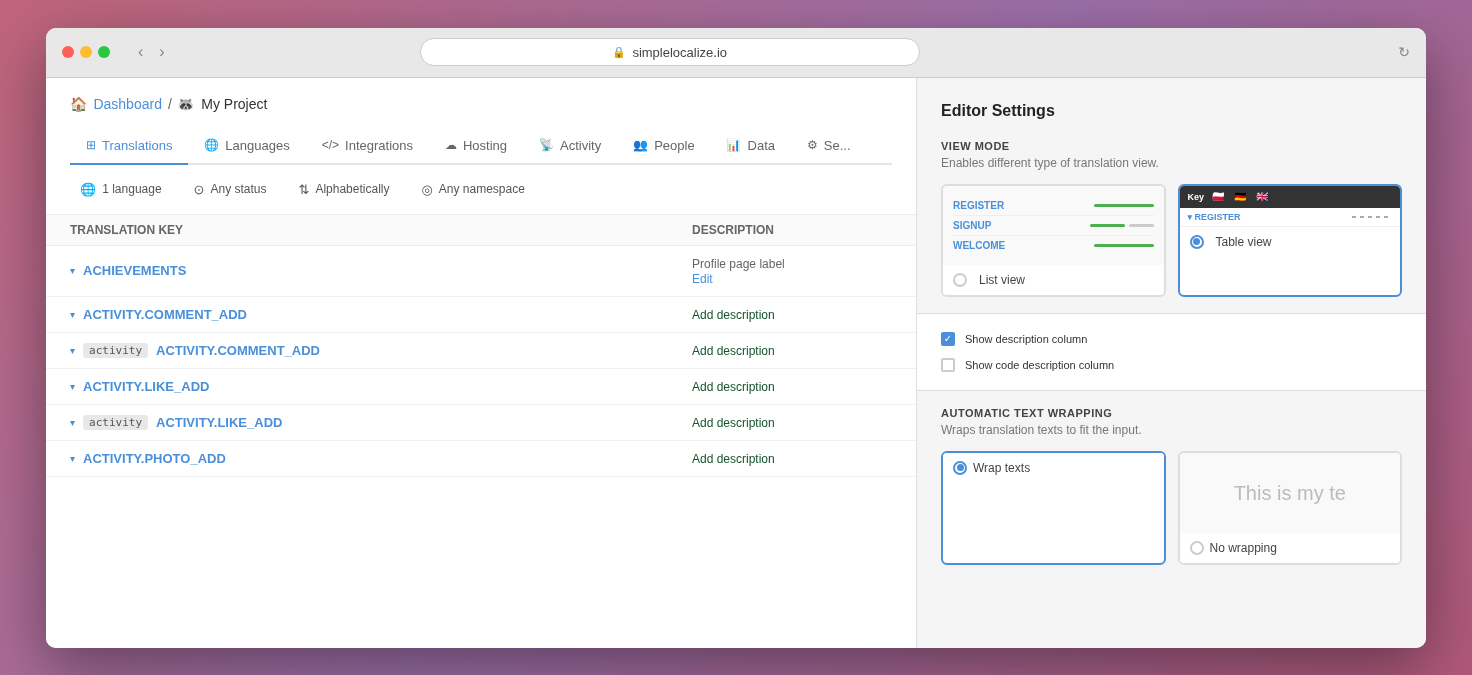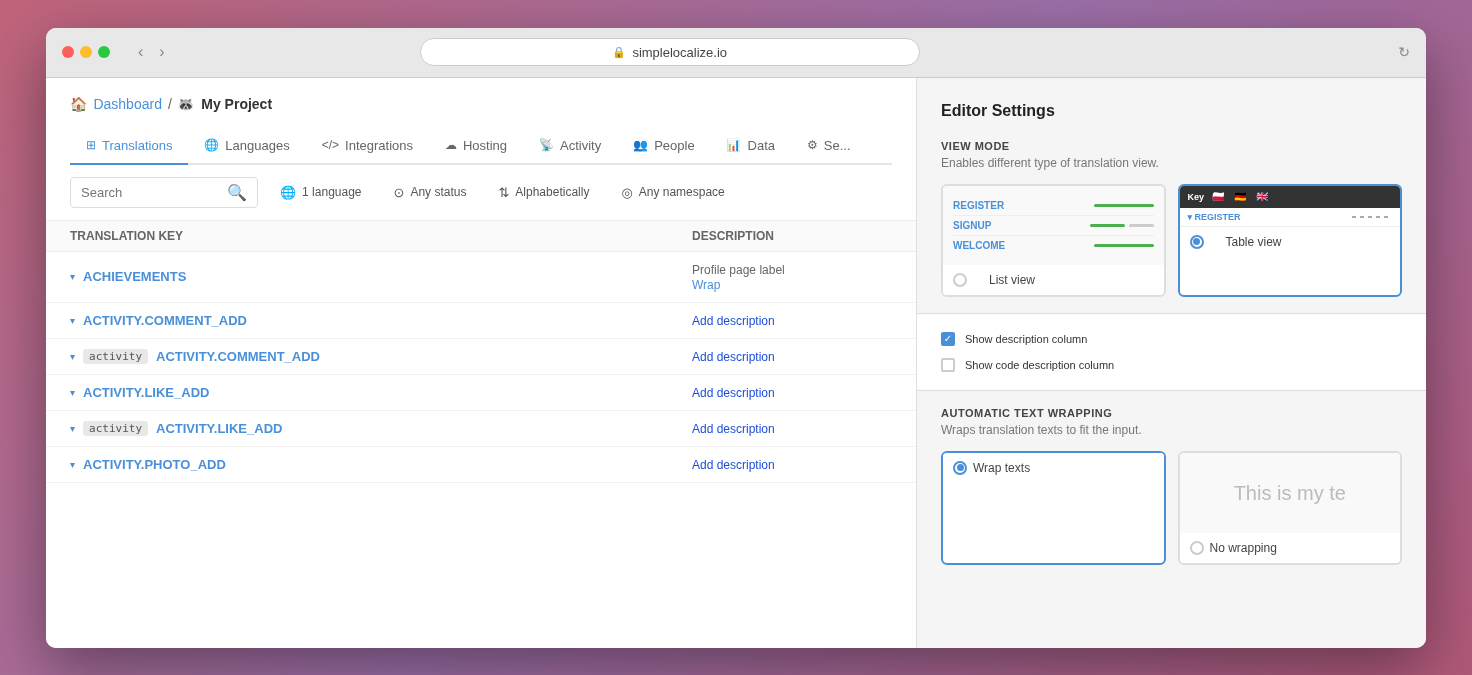--- a/index.html
+++ b/index.html
@@ -102,21 +102,21 @@
     }
     .breadcrumb {
       display: flex;
       align-items: center;
       gap: 6px;
       font-size: 14px;
       color: #4a90d9;
       margin-bottom: 16px;
     }
     .breadcrumb-separator { color: #666; }
-    .breadcrumb-current { font-weight: 700; color: #333; }
+    .breadcrumb-current { font-weight: 400; color: #333; }
     .nav-tabs {
       display: flex;
       gap: 0;
       border-bottom: 2px solid #e5e5e5;
     }
     .nav-tab {
       padding: 10px 16px;
       font-size: 13px;
       color: #666;
       cursor: pointer;
@@ -215,21 +215,21 @@
       font-size: 11px;
       color: #555;
       font-family: monospace;
     }
     .description-cell {
       font-size: 13px;
       color: #666;
     }
     .add-description-btn {
       font-size: 12px;
-      color: #1d4ed8;
+      color: #14532d;
       cursor: pointer;
       background: none;
       border: none;
     }
     .description-label {
       font-size: 12px;
       color: #666;
       text-align: right;
     }
     .description-edit {
@@ -340,21 +340,21 @@
       flex: 1;
     }
     .preview-squiggle {
       height: 2px;
       background: repeating-linear-gradient(90deg, #aaa 0px, #aaa 4px, transparent 4px, transparent 8px);
       width: 40px;
     }
     .view-option-footer {
       display: flex;
       align-items: center;
-      gap: 22px;
+      gap: 12px;
       padding: 8px 10px;
       background: #fff;
     }
     .radio-outer {
       width: 14px;
       height: 14px;
       border-radius: 50%;
       border: 2px solid #ccc;
       display: flex;
       align-items: center;
@@ -521,24 +521,20 @@
             <span>Data</span>
           </div>
           <div class="nav-tab">
             <span class="nav-tab-icon">⚙</span>
             <span>Se...</span>
           </div>
         </div>
       </div>
 
       <div class="filters-bar">
-        <div class="search-input-wrap">
-          <input class="search-input" type="text" placeholder="Search" style="">
-          <span>🔍</span>
-        </div>
         <button class="filter-btn">
           <span class="filter-icon">🌐</span>
           <span>1 language</span>
         </button>
         <button class="filter-btn">
           <span class="filter-icon">⊙</span>
           <span>Any status</span>
         </button>
         <button class="filter-btn">
           <span class="filter-icon">⇅</span>
@@ -557,21 +553,21 @@
         </div>
 
         <div class="table-row">
           <div class="translation-key">
             <span class="key-chevron">▾</span>
             <span class="key-name">ACHIEVEMENTS</span>
           </div>
           <div class="description-cell">
             <span class="description-label">Profile page label</span>
             <br>
-            <span class="description-edit">Wrap</span>
+            <span class="description-edit">Edit</span>
           </div>
         </div>
 
         <div class="table-row">
           <div class="translation-key">
             <span class="key-chevron">▾</span>
             <span class="key-name">ACTIVITY.COMMENT_ADD</span>
           </div>
           <div class="description-cell">
             <button class="add-description-btn">Add description</button>

